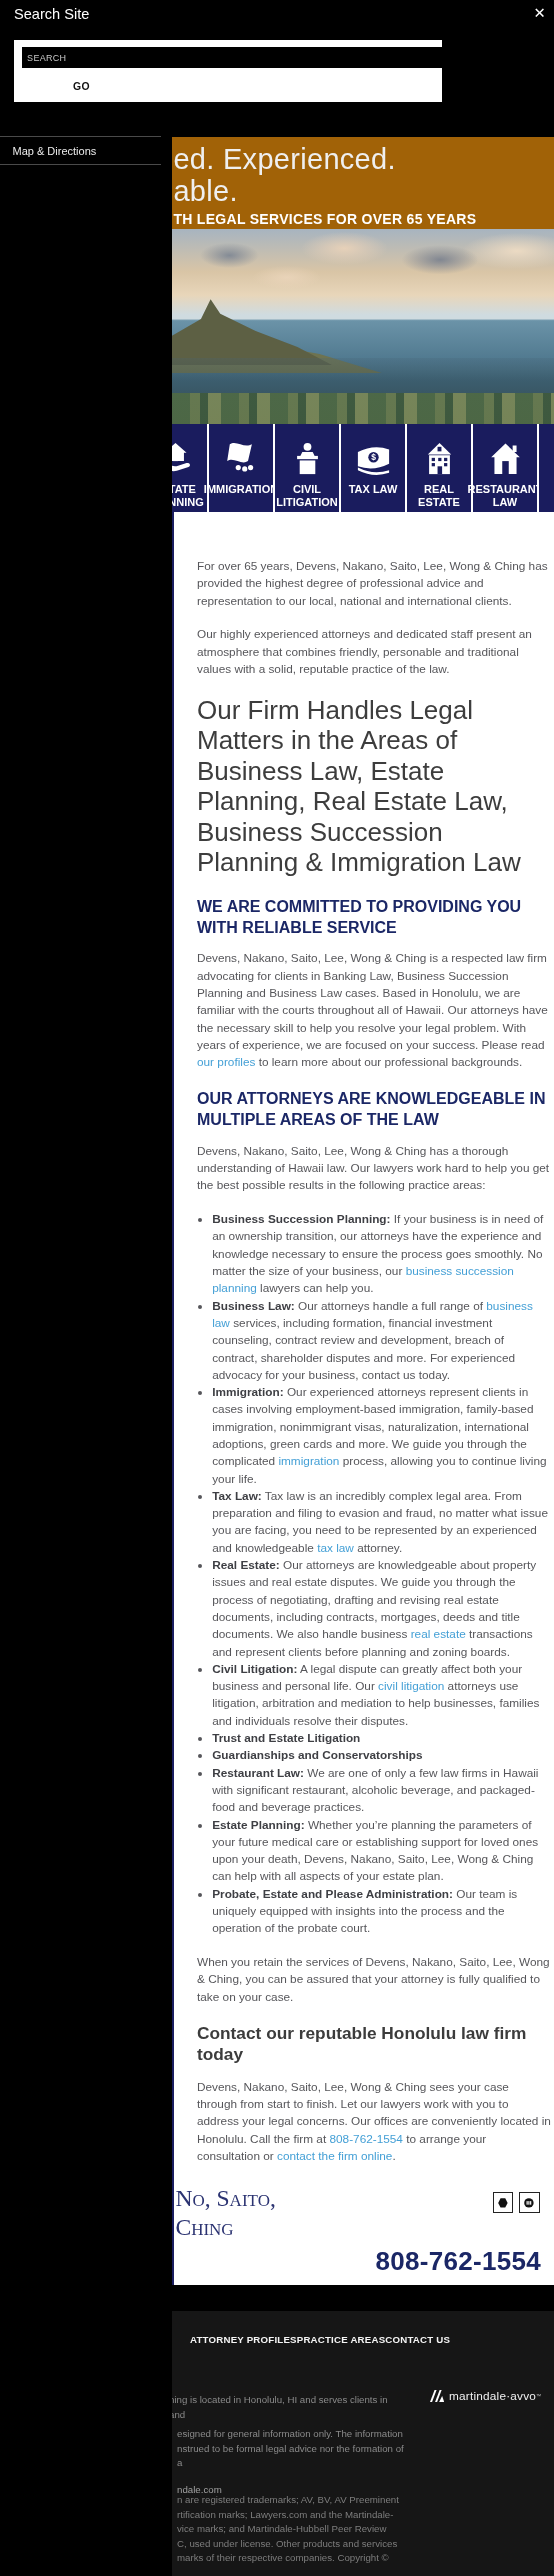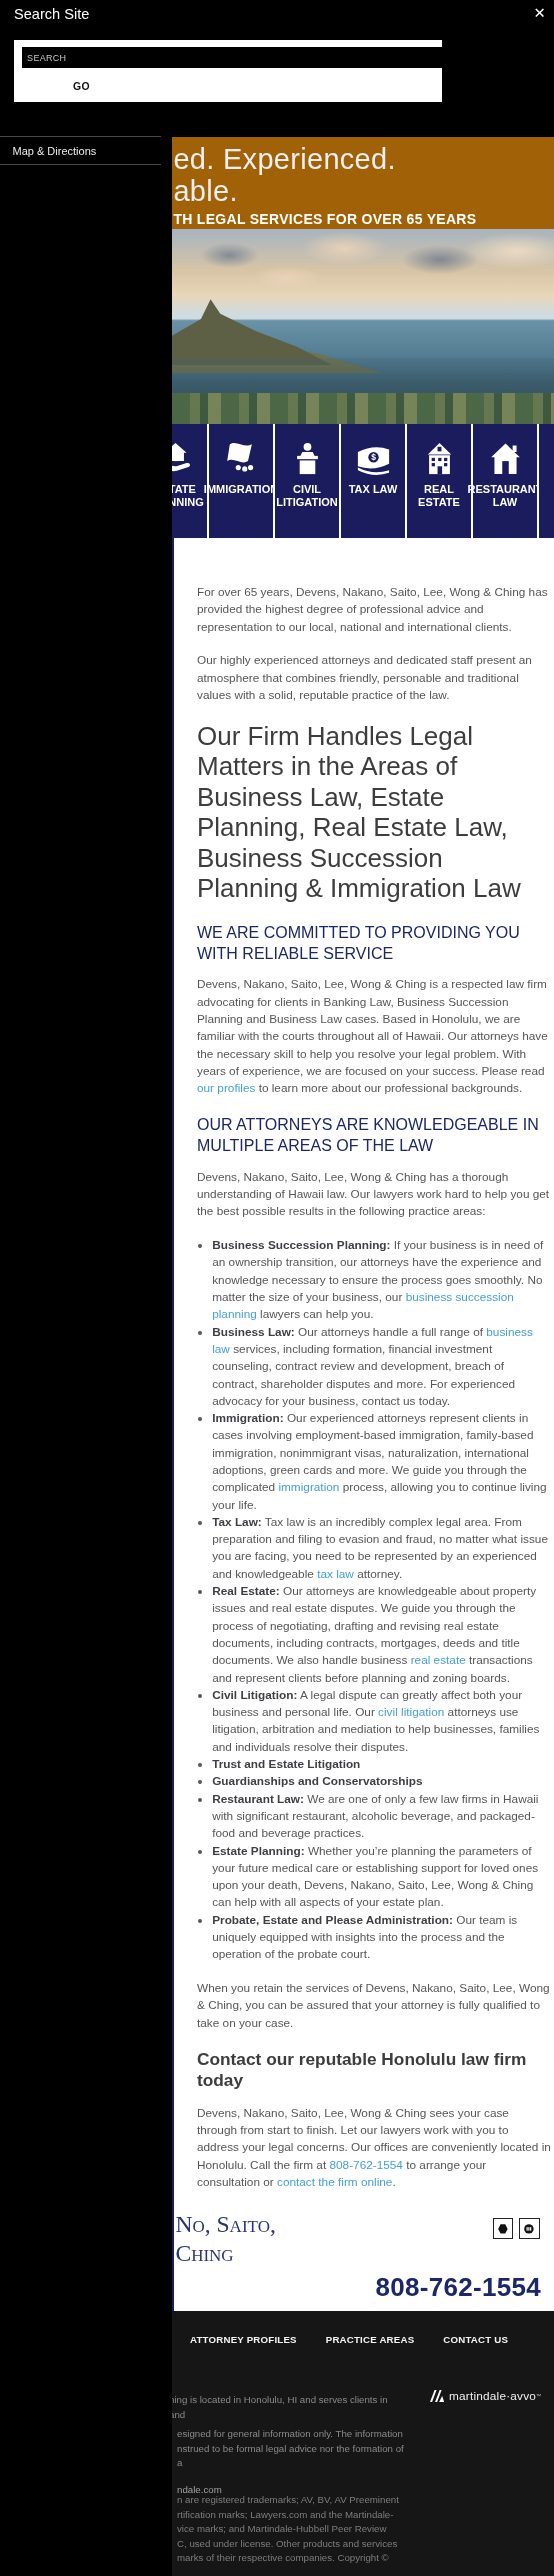--- a/index.html
+++ b/index.html
@@ -36,42 +36,42 @@
   
   .tiles{top:424px;height:114px;background:#1a1c5e;}
   .tiles-inner{display:flex;margin-left:-29px;width:485px;height:100%;}
   .tile{width:66px;flex:0 0 66px;height:100%;background:#1a1c5e;border-right:2.1px solid #fff;
     display:flex;flex-direction:column;align-items:center;box-sizing:border-box;}
   .tile:last-child{border-right:none;}
   .tile svg{margin-top:16.6px;width:39px;height:35px;flex:0 0 auto;}
   .tile .lbl{margin-top:7.6px;font-size:11px;line-height:13px;font-weight:bold;color:#fff;text-align:center;white-space:normal;}
 
   
-  .content{top:538px;height:1773px;background:#fff;border-left:2.8px solid #1a1d60;box-sizing:border-box;
+  .content{top:512px;height:1773px;background:#fff;border-left:2.8px solid #1a1d60;box-sizing:border-box;
     padding:46px 4px 0 23px;color:#56565a;font-size:11.8px;line-height:17.3px;}
   .content p{margin:0 0 16.6px 0;}
   .content h1{margin:5.5px 0 18px 0;font-size:26px;line-height:30.5px;font-weight:300;color:#3d3d3d;max-width:333px;}
-  .content h2{margin:4.2px 0 12.5px 0;font-size:16px;line-height:21px;font-weight:normal;color:#1b2766;}
+  .content h2{margin:4.2px 0 12.5px 0;font-size:16px;line-height:21px;font-weight:bold;color:#1b2766;}
   .content h3{margin:1.4px 0 14px 0;font-size:17.3px;line-height:21px;font-weight:bold;color:#3c3c3c;}
   .content ul{margin:0 0 16.6px 0;padding:0 0 0 15.2px;}
   .content li{margin:0;}
   .b{font-weight:bold;color:#3e3f44;}
   .lnk{color:#45a0d6;text-decoration:none;cursor:pointer;}
 
   .bottom-row{position:absolute;left:0;right:14px;bottom:15.2px;height:90px;}
   .logo{position:absolute;left:1.4px;top:4.2px;font-family:"Liberation Serif","DejaVu Serif",serif;
     font-variant:small-caps;color:#2c3472;font-size:23.6px;line-height:29px;}
   .socials{position:absolute;right:1.4px;top:12.5px;display:flex;gap:5.5px;}
   .social{width:18.7px;height:18.7px;border:1.4px solid #232323;background:#fff;display:flex;align-items:center;justify-content:center;}
   .phone-big{position:absolute;right:0;bottom:0;font-size:26px;font-weight:bold;color:#1b2766;letter-spacing:0.3px;}
 
   
   .footer{position:absolute;left:0;top:2311px;width:554px;height:265px;background:#161616;box-sizing:border-box;
     color:#8a8a8a;font-size:9.7px;line-height:14.6px;}
-  .footer-nav{position:absolute;left:190px;top:22px;display:flex;gap:29px;}
+  .footer-nav{position:absolute;left:190px;top:22px;display:flex;}
   .footer-nav div{color:#f4f4f4;font-weight:bold;font-size:9.7px;letter-spacing:0.2px;cursor:pointer;}
   .f-line1{position:absolute;left:169px;top:82px;width:229px;}
   .mav{position:absolute;right:12.5px;top:78px;display:flex;align-items:center;color:#f0f0f0;}
   .mav svg{margin-right:4.9px;}
   .mav .mtxt{font-size:11.8px;font-weight:300;letter-spacing:0.2px;}
   .mav sup{font-size:5.5px;color:#bbb;}
   .f-line2{position:absolute;left:177px;top:116px;width:229px;}
   .f-link{position:absolute;left:177px;top:172px;color:#a0a0a0;text-align:right;}
   .f-block{position:absolute;left:177px;top:182px;width:229px;font-size:9.7px;line-height:14.6px;color:#7d7d7d;}
 

